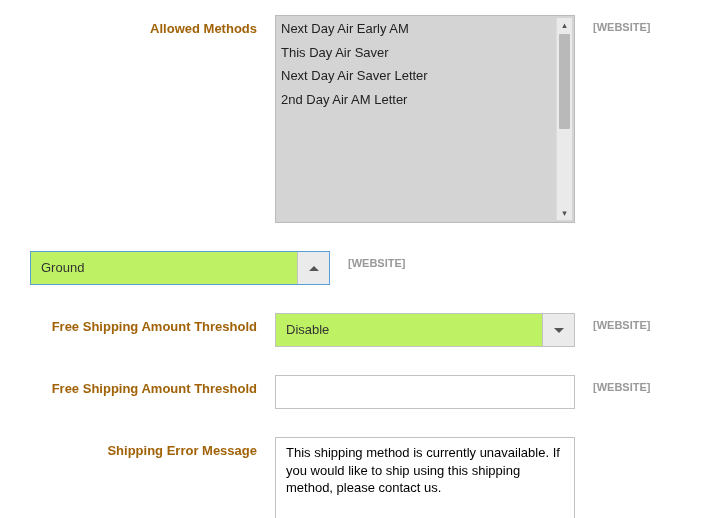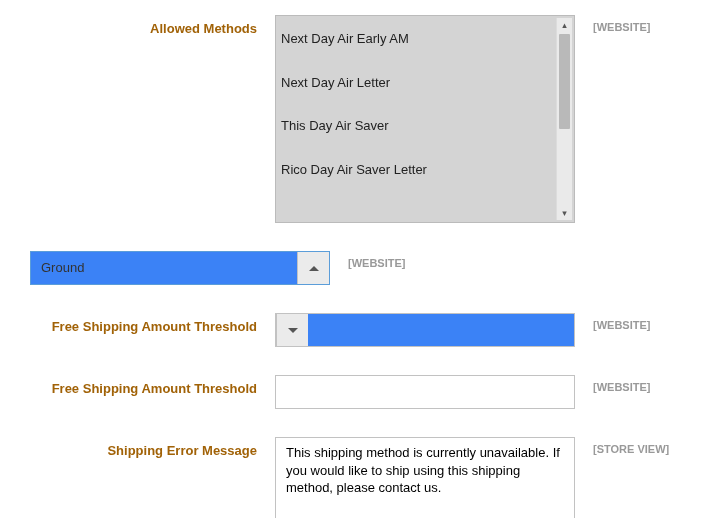--- a/index.html
+++ b/index.html
@@ -47,21 +47,21 @@
       padding: 1px;
     }
     .multiselect-inner {
       height: 204px;
       overflow: hidden;
     }
     .ms-list {
       list-style: none;
     }
     .ms-item {
-      padding: 12px 4px;
+      padding: 2px 4px;
       font-size: 13px;
       color: #222;
       line-height: 1.5;
       cursor: pointer;
     }
     .ms-scroll {
       position: absolute;
       right: 2px;
       top: 2px;
       bottom: 2px;
@@ -87,21 +87,21 @@
       height: 95px;
       background: #b9b9b9;
       border-radius: 1px;
     }
     
     .dropdown {
       display: flex;
       width: 300px;
       height: 34px;
       border: 1px solid #c2c2c2;
-      background: #3b82f6;
+      background: #bef264;
     }
     .dropdown.active {
       border: 1px solid #5b9dd9;
     }
     .dropdown .dd-text {
       flex: 1;
       padding: 8px 10px;
       font-size: 13px;
       color: #333;
     }
@@ -152,23 +152,23 @@
 </head>
 <body>
 
 <div class="form-row">
   <div class="label-col">Allowed Methods</div>
   <div class="input-col">
     <div class="multiselect">
       <div class="multiselect-inner">
         <ul class="ms-list" id="allowed-methods-list">
             <li class="ms-item">Next Day Air Early AM</li>
-            <li class="ms-item">Next Day Air Letter</li>
             <li class="ms-item">This Day Air Saver</li>
-            <li class="ms-item">Rico Day Air Saver Letter</li>
+            <li class="ms-item">Next Day Air Saver Letter</li>
+            <li class="ms-item">2nd Day Air AM Letter</li>
           </ul>
       </div>
       <div class="ms-scroll">
         <div class="arrow up">▴</div>
         <div class="thumb"></div>
         <div class="arrow down">▾</div>
       </div>
     </div>
   </div>
   <div class="scope-col">[WEBSITE]</div>
@@ -183,20 +183,21 @@
       </div>
     </div>
   </div>
   <div class="scope-col">[WEBSITE]</div>
 </div>
 
 <div class="form-row">
   <div class="label-col">Free Shipping Amount Threshold</div>
   <div class="input-col">
     <div class="dropdown">
+      <div class="dd-text">Disable</div>
       <div class="dd-btn">
         <div class="tri down"></div>
       </div>
     </div>
   </div>
   <div class="scope-col">[WEBSITE]</div>
 </div>
 
 <div class="form-row">
   <div class="label-col">Free Shipping Amount Threshold</div>
@@ -204,14 +205,13 @@
     <input type="text" class="textinput" value="" style="">
   </div>
   <div class="scope-col">[WEBSITE]</div>
 </div>
 
 <div class="form-row" style="margin-bottom:8px">
   <div class="label-col">Shipping Error Message</div>
   <div class="input-col">
     <textarea class="textarea" style="">This shipping method is currently unavailable. If you would like to ship using this shipping method, please contact us.</textarea>
   </div>
-  <div class="scope-col">[STORE VIEW]</div>
 </div>
 
 </body></html>

